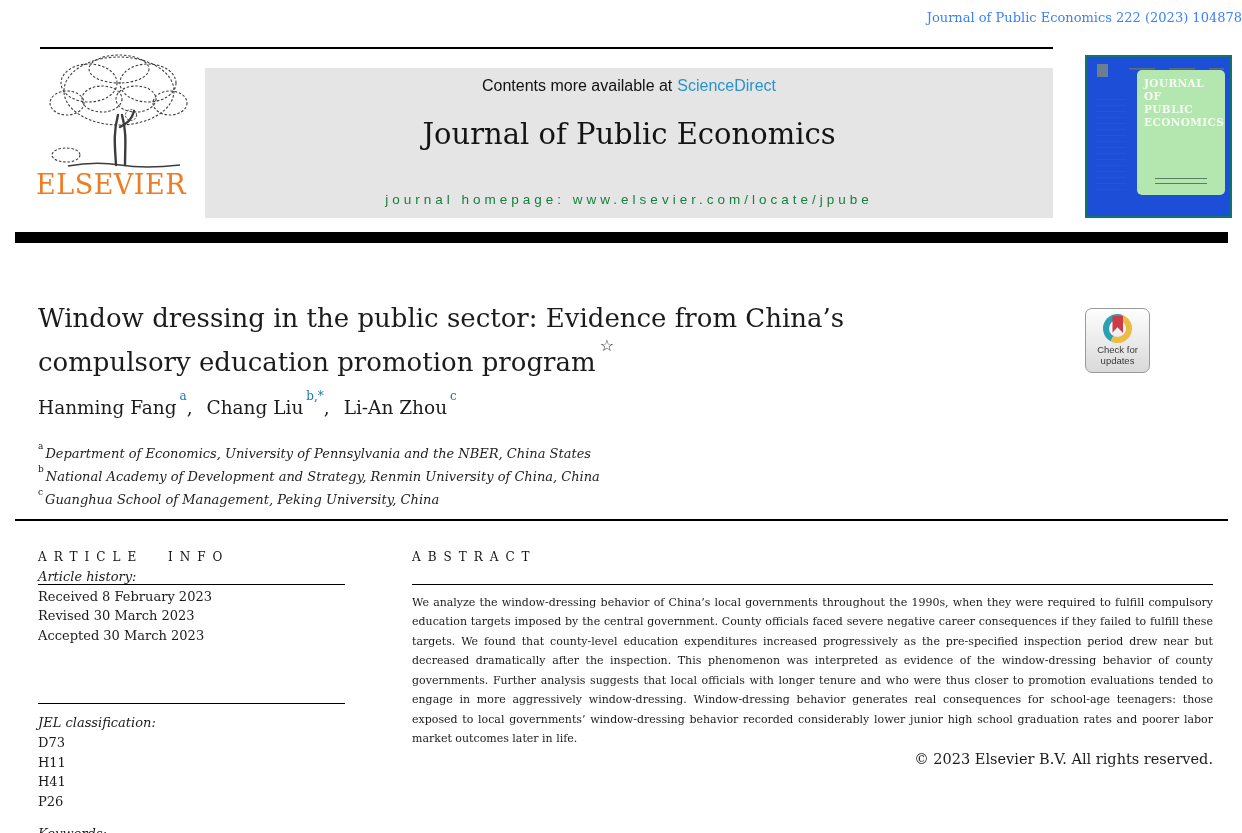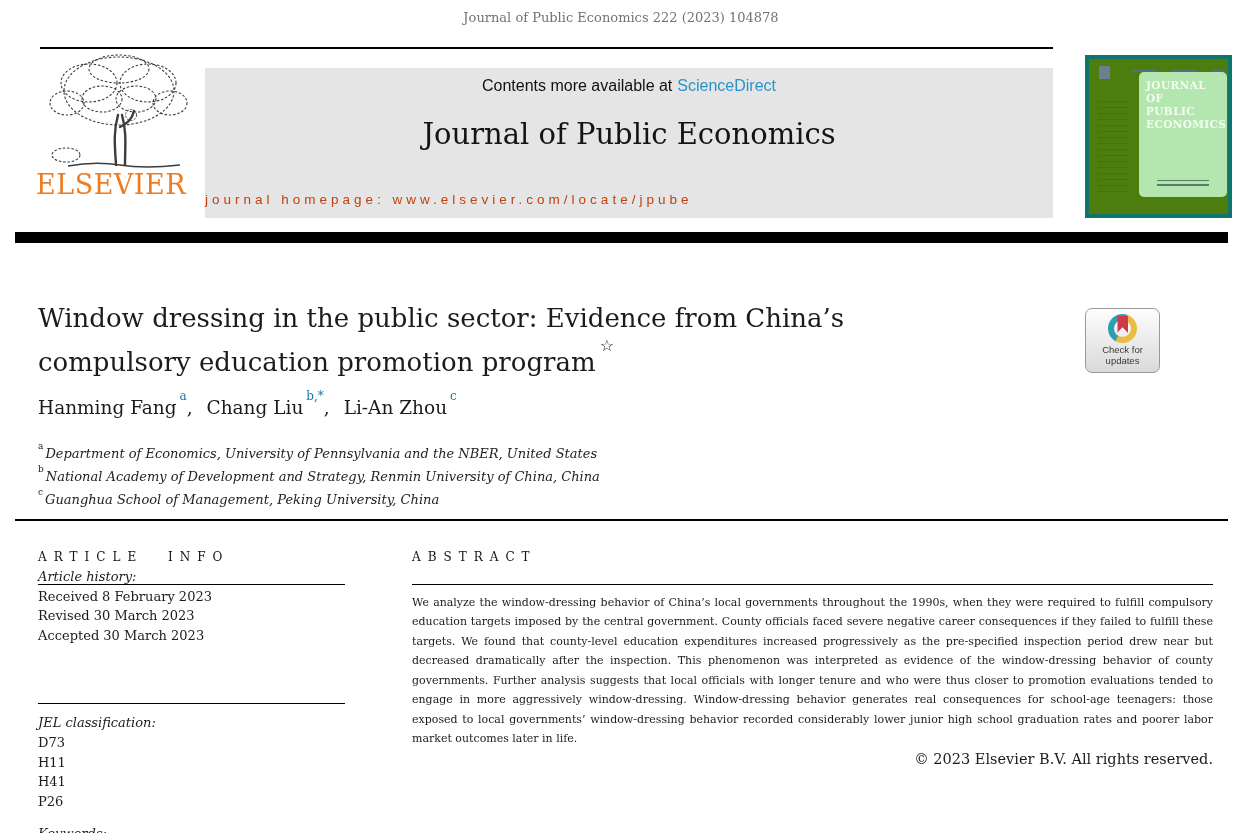--- a/index.html
+++ b/index.html
@@ -9,23 +9,23 @@
     background: #ffffff;
     overflow: hidden;
     font-family: "DejaVu Serif", serif;
     color: #1b1b1b;
   }
   .abs { position: absolute; }
 
   
   .citation {
     top: 10px; left: 0; width: 100%;
-    text-align: center;
+    text-align: right;
     font-size: 13px;
-    color: #737373;
+    color: #3b82f6;
   }
 
   
   .top-rule   { left: 40px;  top: 47px;  width: 1013px; height: 1.5px; background: #000; }
   .thick-bar  { left: 15px;  top: 232px; width: 1213px; height: 11px;  background: #000; }
   .mid-rule   { left: 15px;  top: 519px; width: 1213px; height: 2px;   background: #000; }
   .info-rule-1{ left: 38px;  top: 584px; width: 307px;  height: 1.3px; background: #000; }
   .info-rule-2{ left: 38px;  top: 703px; width: 307px;  height: 1.3px; background: #000; }
   .abs-rule   { left: 412px; top: 584px; width: 801px;  height: 1.3px; background: #000; }
 
@@ -48,47 +48,48 @@
   }
   .contents-line .prefix { margin-right: 5px; }
   .sciencedirect { color: #2a93c9; }
   .journal-name {
     position: absolute; top: 49px; left: 0; width: 100%;
     text-align: center;
     font-size: 29px; color: #141414;
   }
   .homepage-line {
     position: absolute; bottom: 11px; left: 0; width: 100%;
+    text-align: center;
     font-family: "Liberation Sans", sans-serif;
-    font-size: 13.5px; letter-spacing: 4px; color: #c2410c;
+    font-size: 13.5px; letter-spacing: 4px; color: #15803d;
   }
 
   
   .cover { left: 1085px; top: 55px; width: 147px; height: 163px;
-    background: #4d7c0f; border: 4px solid #0f766e; box-sizing: border-box; }
+    background: #1d4ed8; border: 2px solid #0f766e; box-sizing: border-box; }
   .cover-logo-mark { position: absolute; left: 10px; top: 7px; width: 11px; height: 13px; background: #6b7f90; }
   .cover-top-lines { position: absolute; left: 42px; top: 9px; width: 95px; height: 6px;
     background: repeating-linear-gradient(to right, #56707f 0 26px, transparent 26px 40px);
     background-size: 100% 1.5px; background-repeat: no-repeat; background-position: 0 2px; }
   .cover-editor-lines { position: absolute; left: 9px; top: 42px; width: 30px; height: 92px;
     background: repeating-linear-gradient(to bottom, rgba(54,92,140,.75) 0 1.3px, transparent 1.3px 6px); }
   .cover-green { position: absolute; left: 50px; top: 13px; width: 88px; height: 125px;
     background: #b4e7b0; border-radius: 5px; }
   .cover-title { padding: 7px 0 0 7px; font-size: 10.5px; font-weight: bold;
     line-height: 13px; letter-spacing: 0.4px; color: #f4fcf2; }
   .cover-bottom-lines { position: absolute; left: 50%; bottom: 9px; transform: translateX(-50%);
     width: 52px; height: 8px;
     background: repeating-linear-gradient(to bottom, rgba(40,70,60,.65) 0 1.3px, transparent 1.3px 4.5px); }
 
   
   .title { left: 38px; top: 300px; width: 920px; font-size: 26px; line-height: 37px; color: #1b1b1b; }
   .title-star { font-size: 16px; position: relative; top: -10px; margin-left: 4px; color: #222; }
 
   
-  .badge { left: 1085px; top: 308px; width: 75px; height: 65px;
+  .badge { left: 1085px; top: 308px; width: 65px; height: 65px;
     border: 1.5px solid #9a9a9a; border-radius: 7px; box-sizing: border-box;
     background: linear-gradient(#fefefe, #d9d9d9); text-align: center; cursor: pointer; }
   .cfu-ring { width: 29px; height: 29px; border-radius: 50%; margin: 5px auto 2px; position: relative;
     background: conic-gradient(from 210deg, #2ba0b4 0 170deg, #eabc3f 170deg 360deg); }
   .cfu-ring::before { content: ''; position: absolute; inset: 6px;
     background: linear-gradient(#ffffff, #ececec); border-radius: 50%; }
   .cfu-bookmark { position: absolute; left: 50%; top: 2px; transform: translateX(-50%);
     width: 11px; height: 17px; background: #ce3b47;
     clip-path: polygon(0 0, 100% 0, 100% 100%, 50% 66%, 0 100%); }
   .badge-text { font-family: "Liberation Sans", sans-serif; font-size: 9.5px;
@@ -191,21 +192,21 @@
   </div>
 </div>
 
 <div class="abs authors">
   <span><span>Hanming Fang</span><sup>a</sup><span class="author-sep">,</span></span>
   <span><span>Chang Liu</span><sup>b,*</sup><span class="author-sep">,</span></span>
   <span><span>Li-An Zhou</span><sup>c</sup></span>
 </div>
 
 <div class="abs affiliations">
-  <div><sup>a</sup><span>Department of Economics, University of Pennsylvania and the NBER, United States</span></div>
+  <div><sup>a</sup><span>Department of Economics, University of Pennsylvania and the NBER, China States</span></div>
   <div><sup>b</sup><span>National Academy of Development and Strategy, Renmin University of China, China</span></div>
   <div><sup>c</sup><span>Guanghua School of Management, Peking University, China</span></div>
 </div>
 
 <div class="abs mid-rule"></div>
 
 <div class="abs sec-heading info-heading">ARTICLE INFO</div>
 <div class="abs info-rule-1"></div>
 
 <div class="abs info-block-1">

